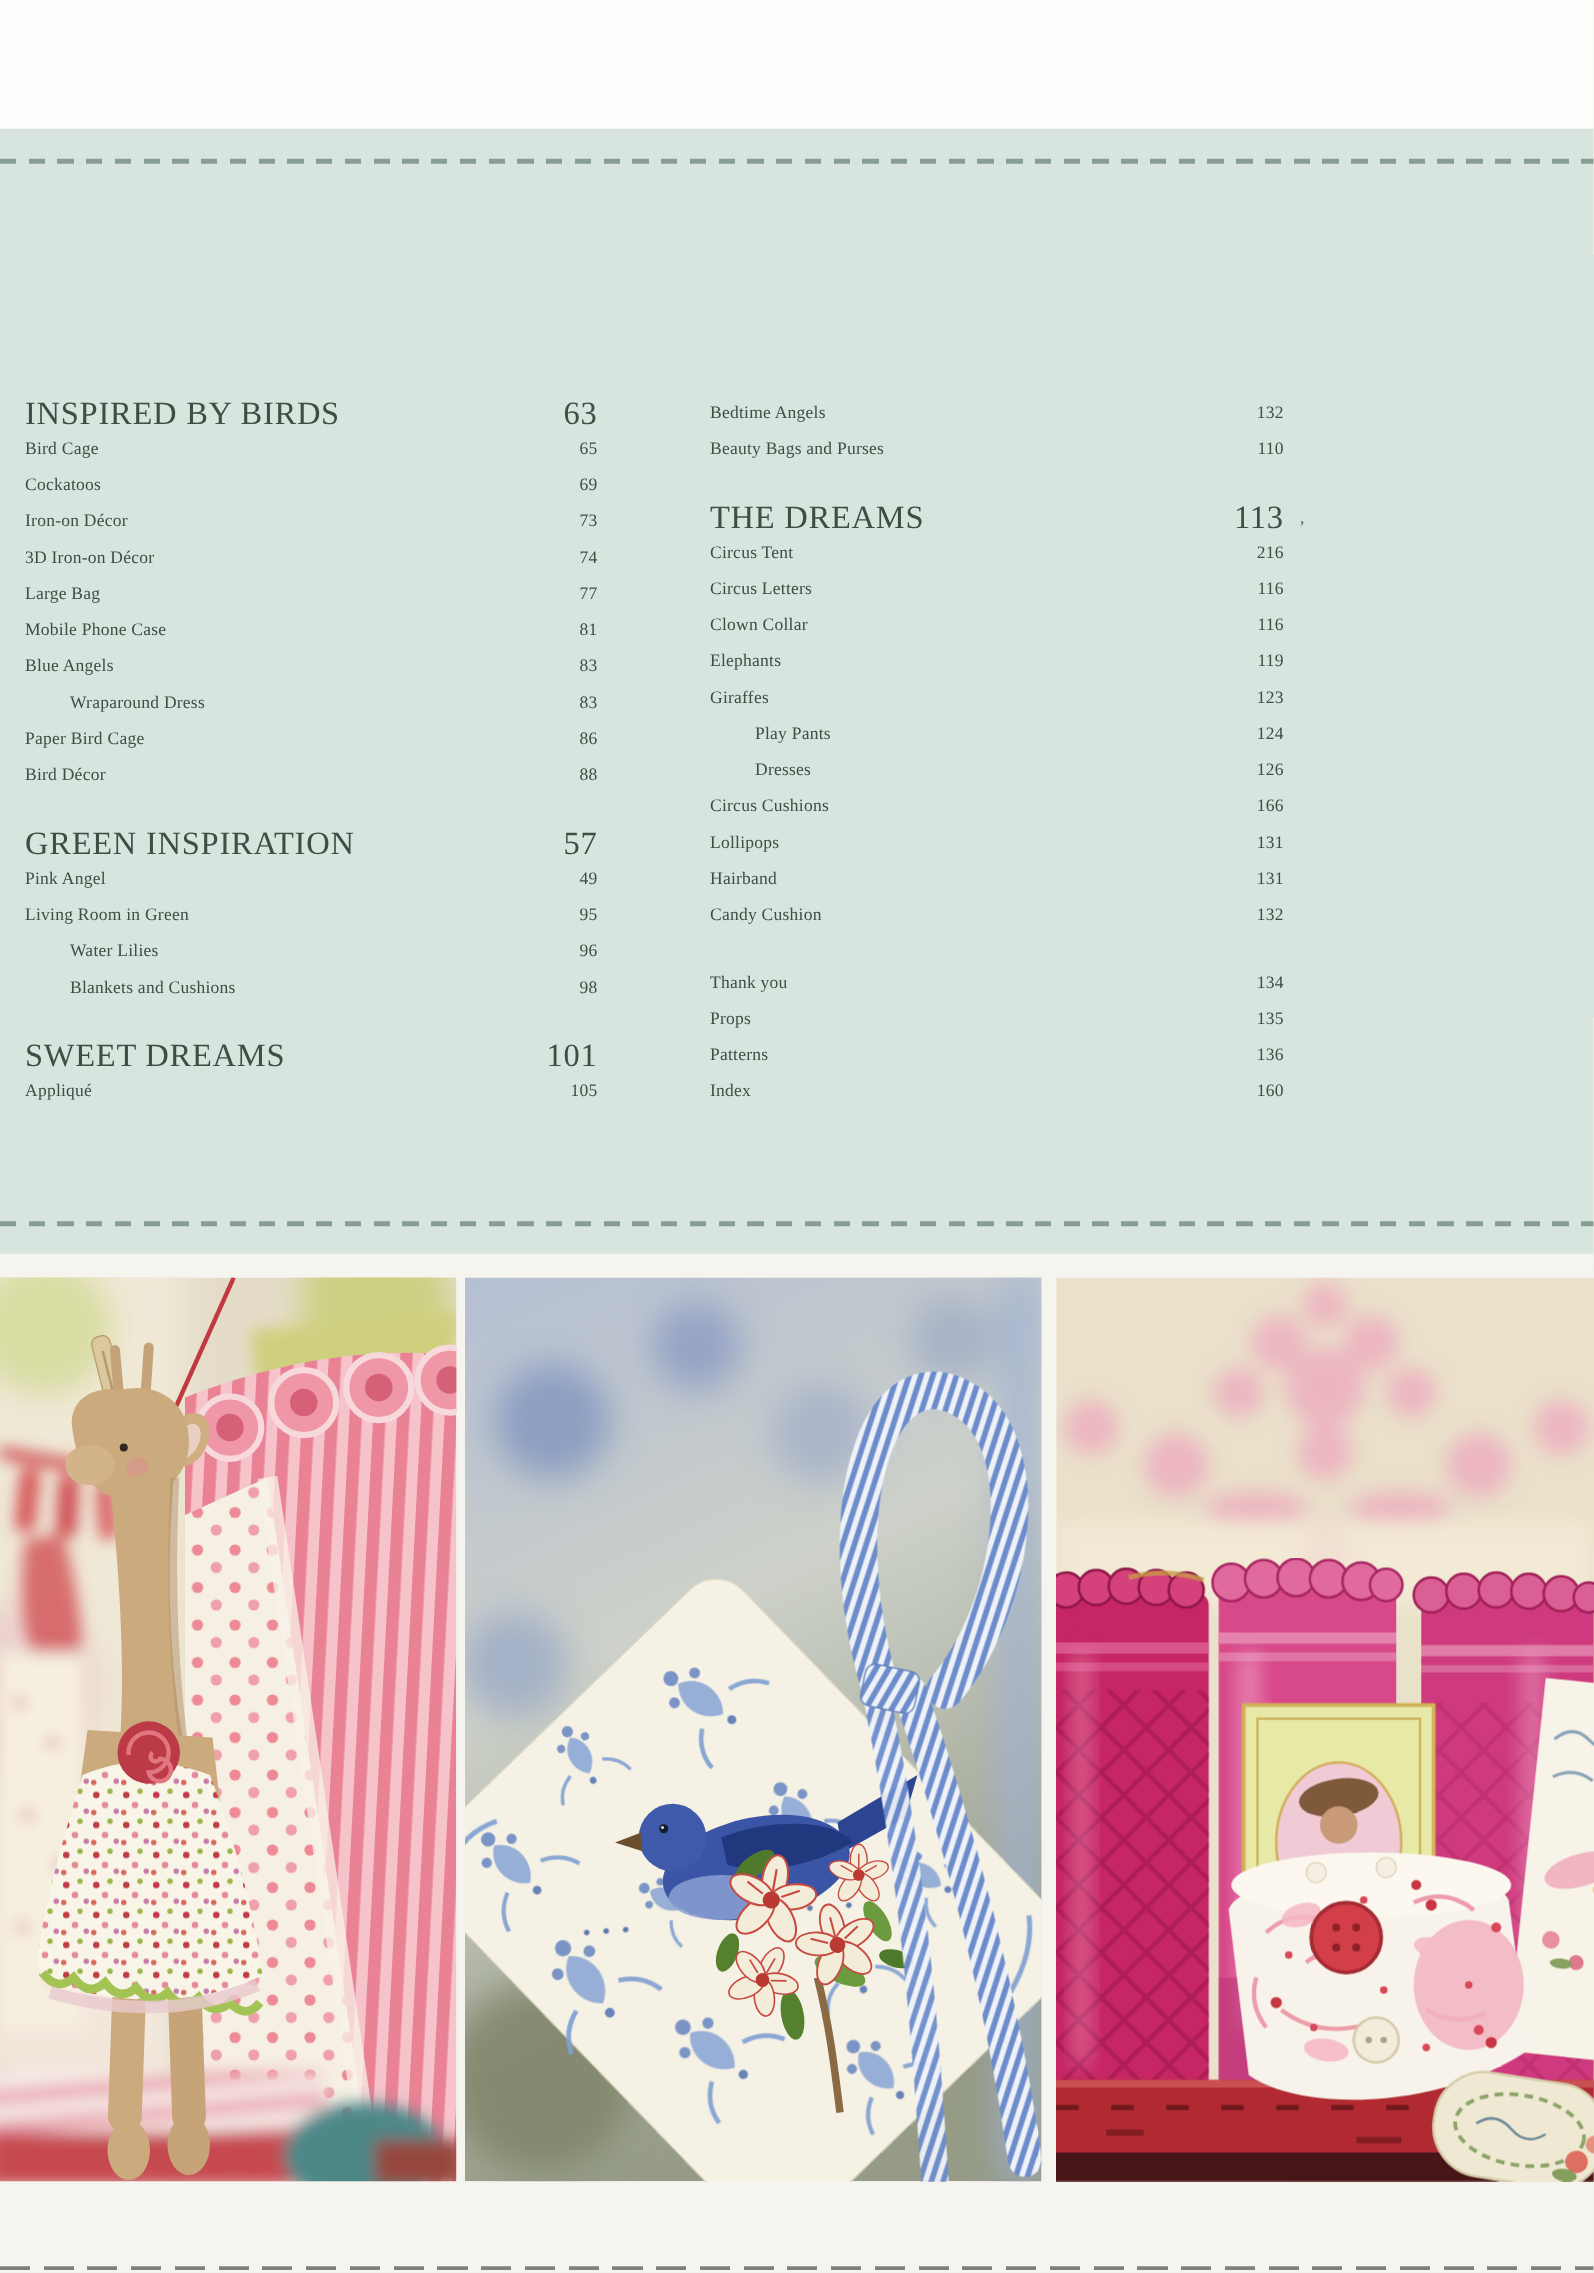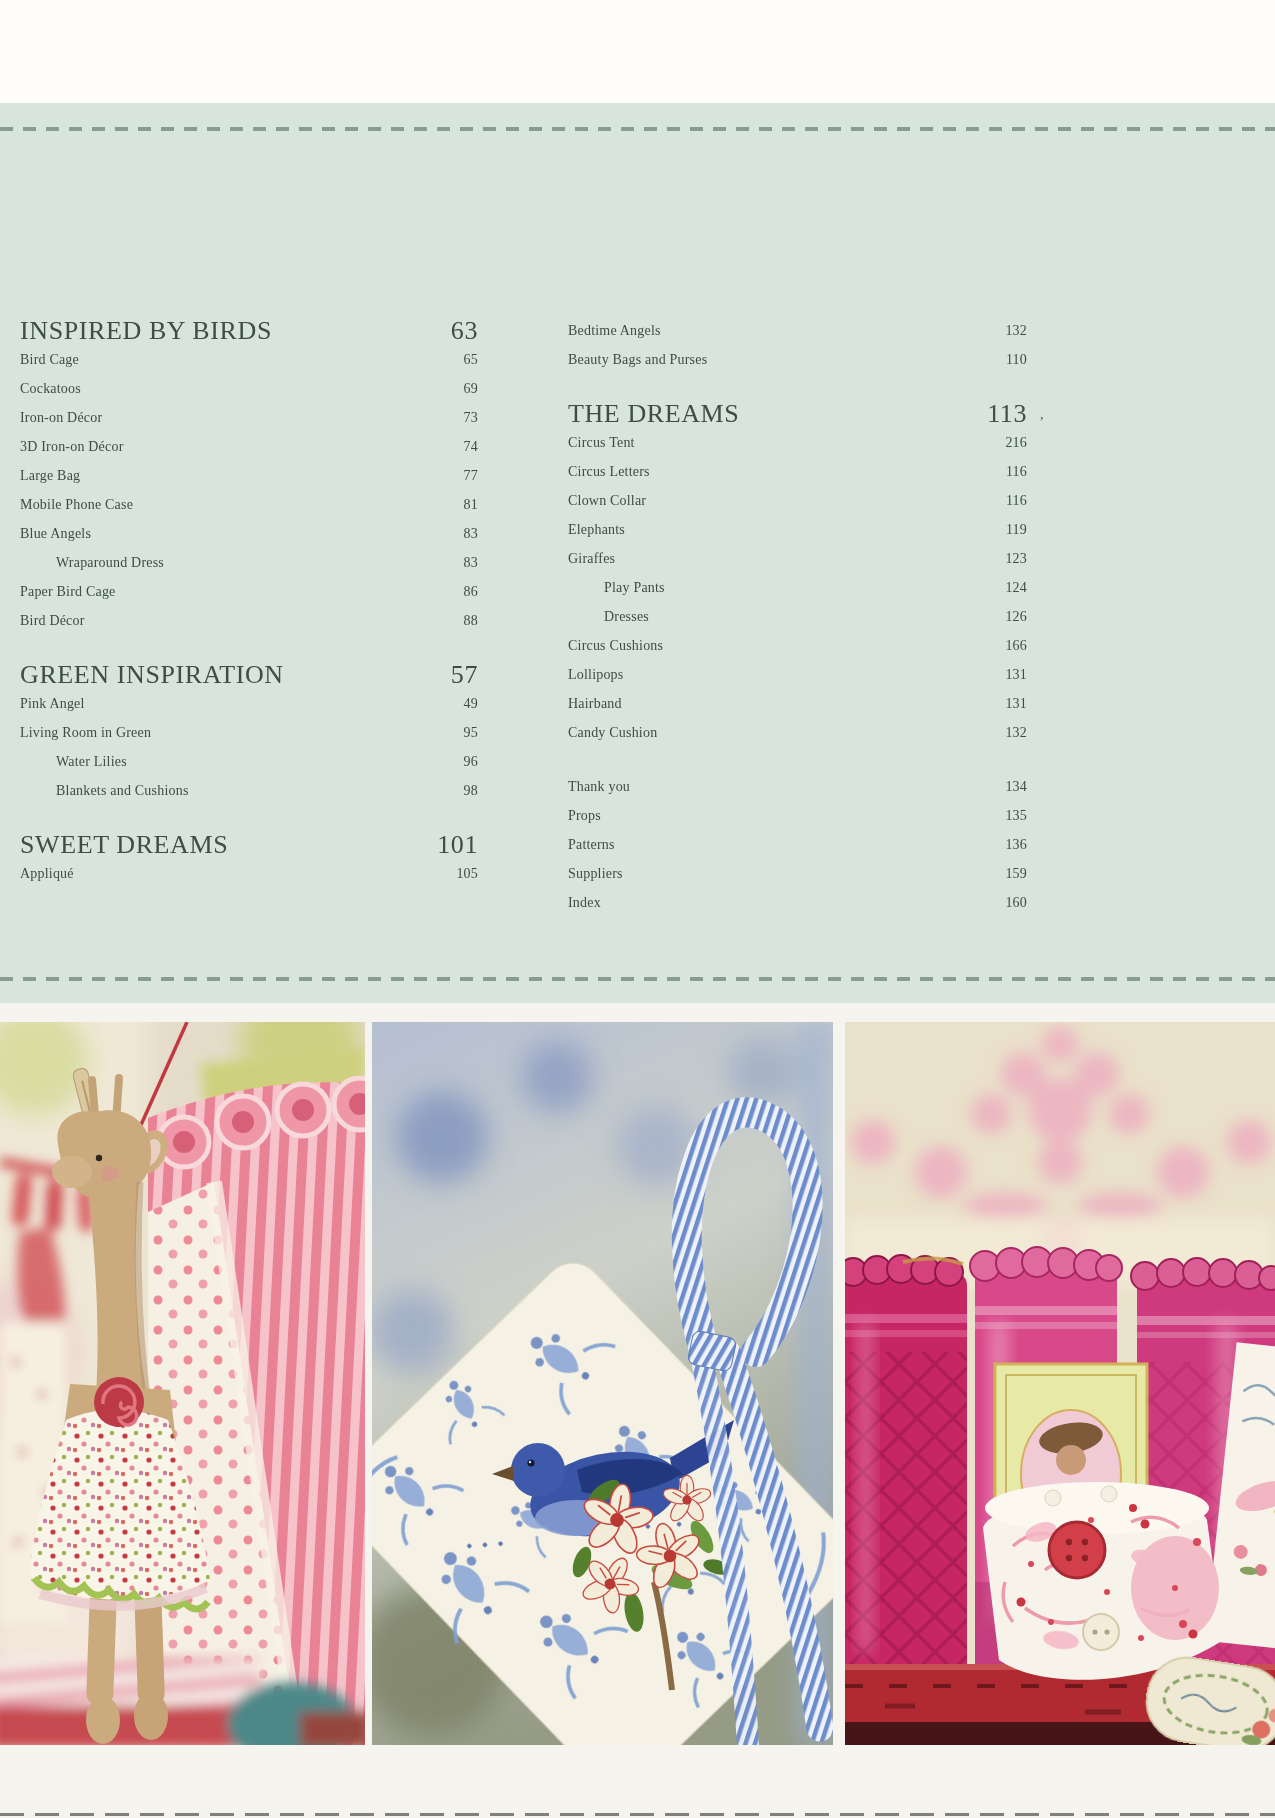--- a/index.html
+++ b/index.html
@@ -188,24 +188,20 @@
           </div>
           <div class="toc-row item">
             <span class="toc-label">Props</span>
             <span class="toc-page-wrap"><span>135</span></span>
           </div>
           <div class="toc-row item">
             <span class="toc-label">Patterns</span>
             <span class="toc-page-wrap"><span>136</span></span>
           </div>
           <div class="toc-row item">
-            <span class="toc-label">Suppliers</span>
-            <span class="toc-page-wrap"><span>159</span></span>
-          </div>
-          <div class="toc-row item">
             <span class="toc-label">Index</span>
             <span class="toc-page-wrap"><span>160</span></span>
           </div>
         </div>
     </div>
     <div class="stitch stitch-bottom"></div>
   </section>
 
   <section class="photo-row">
 

